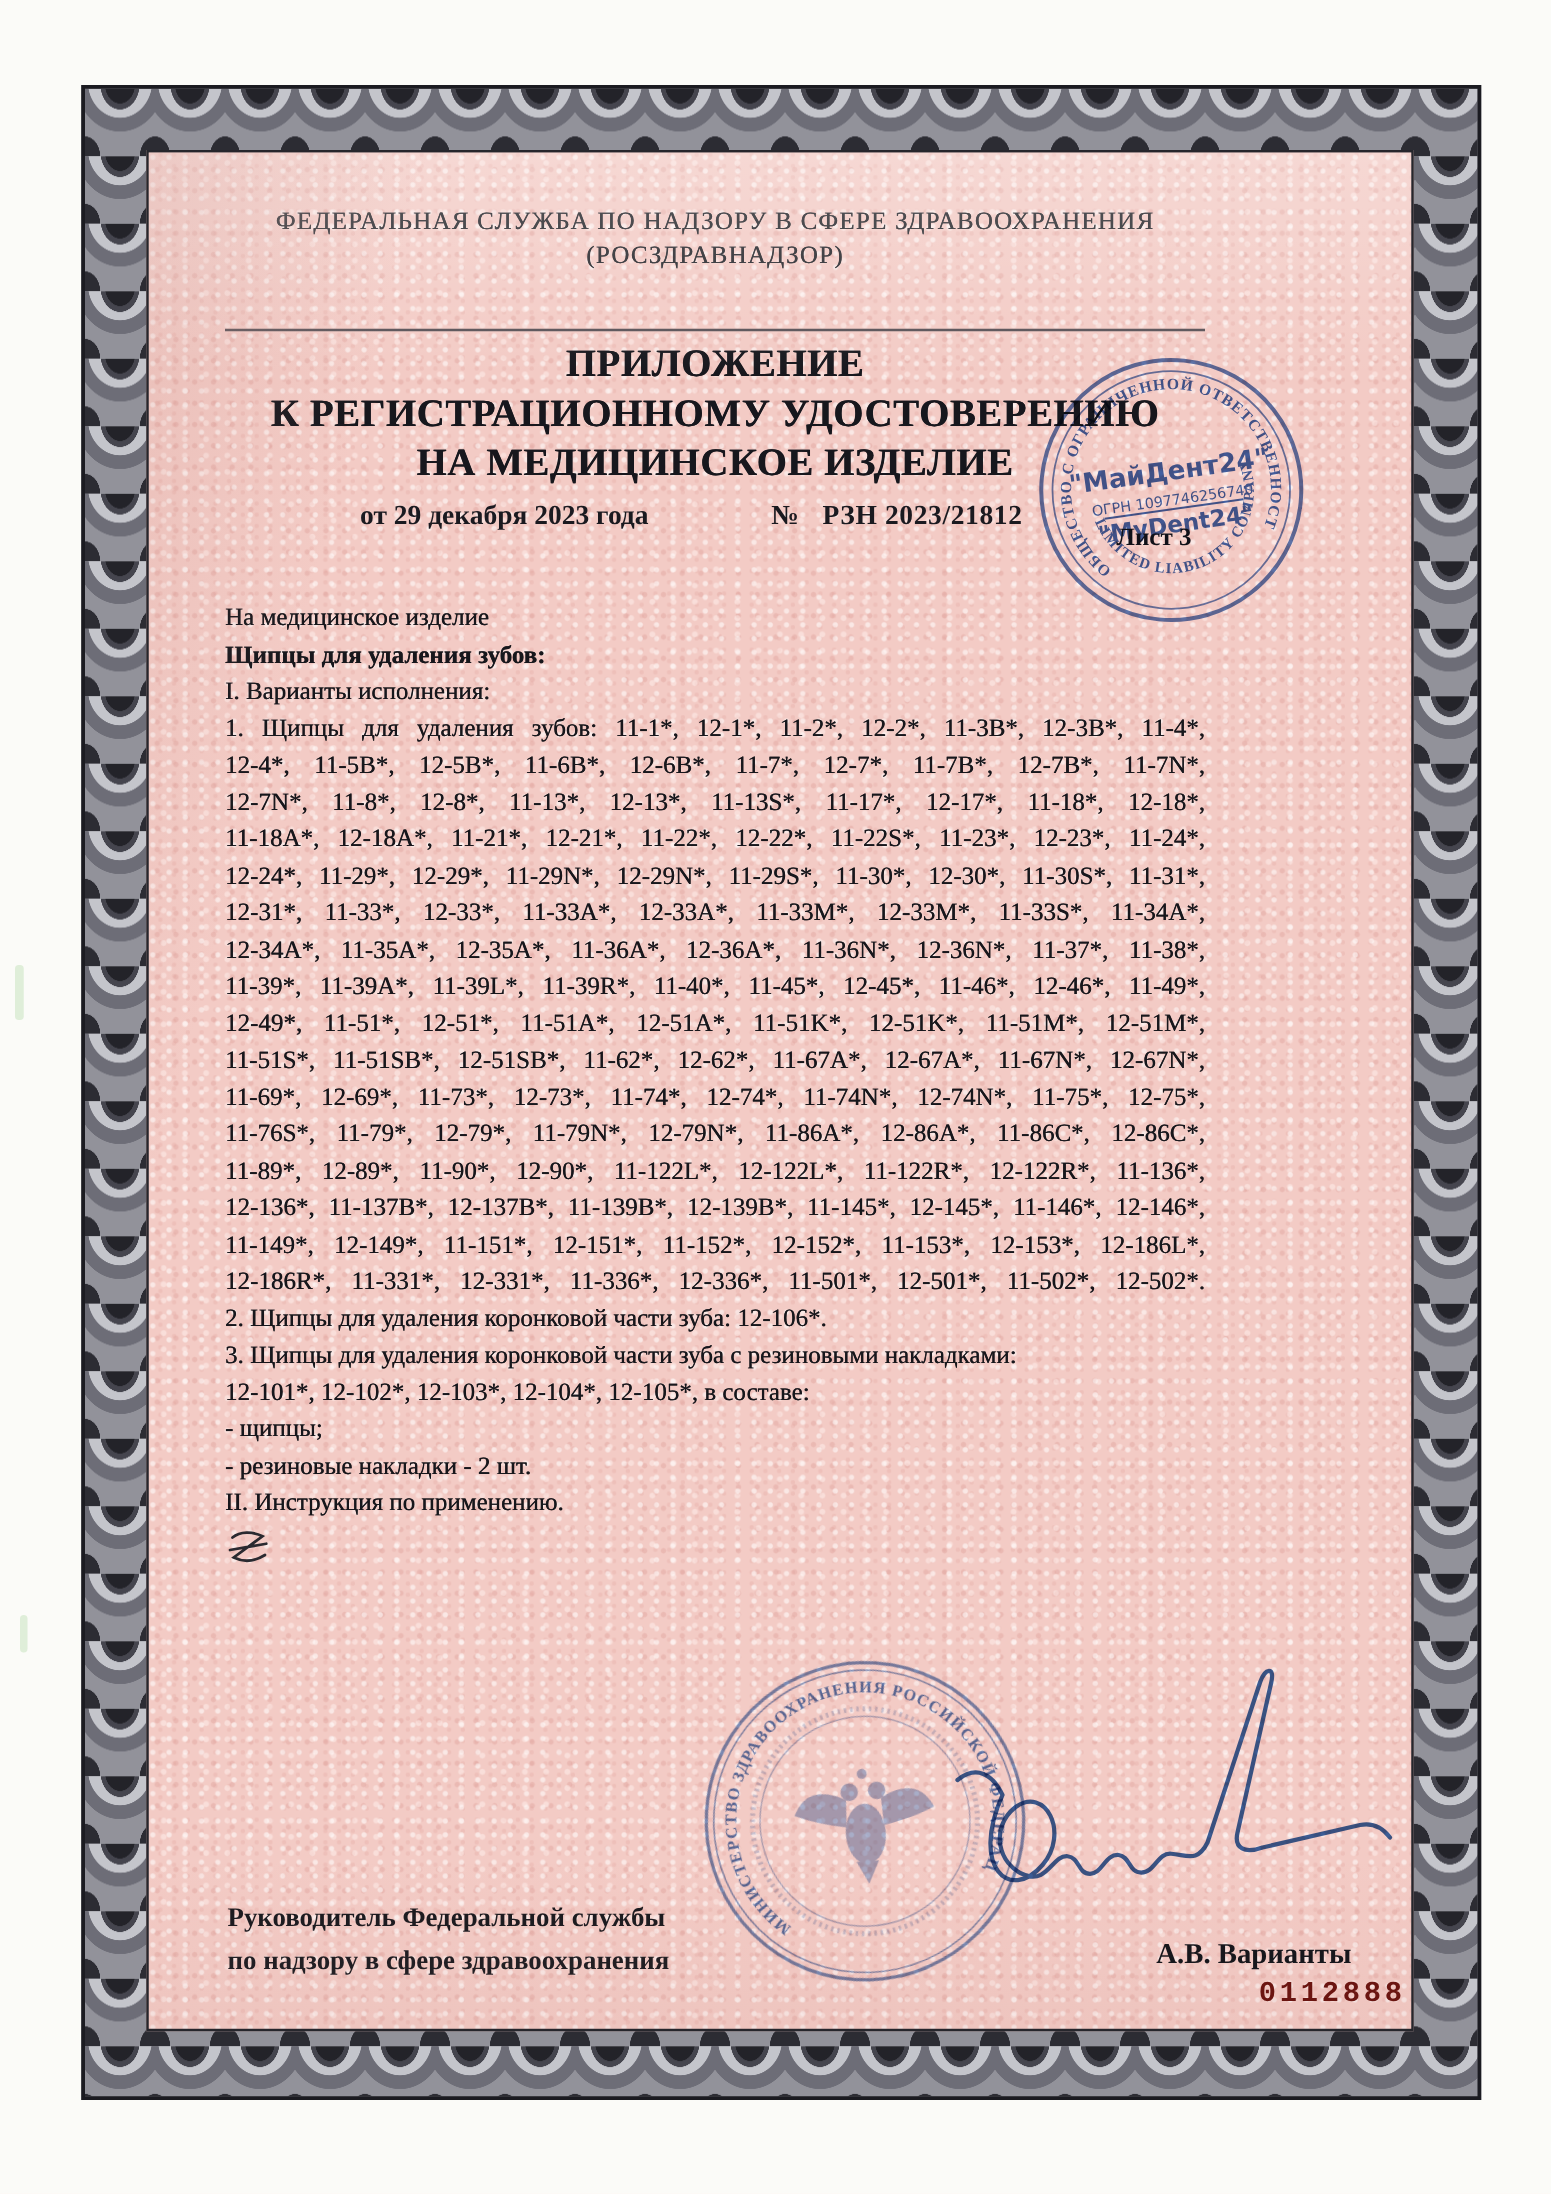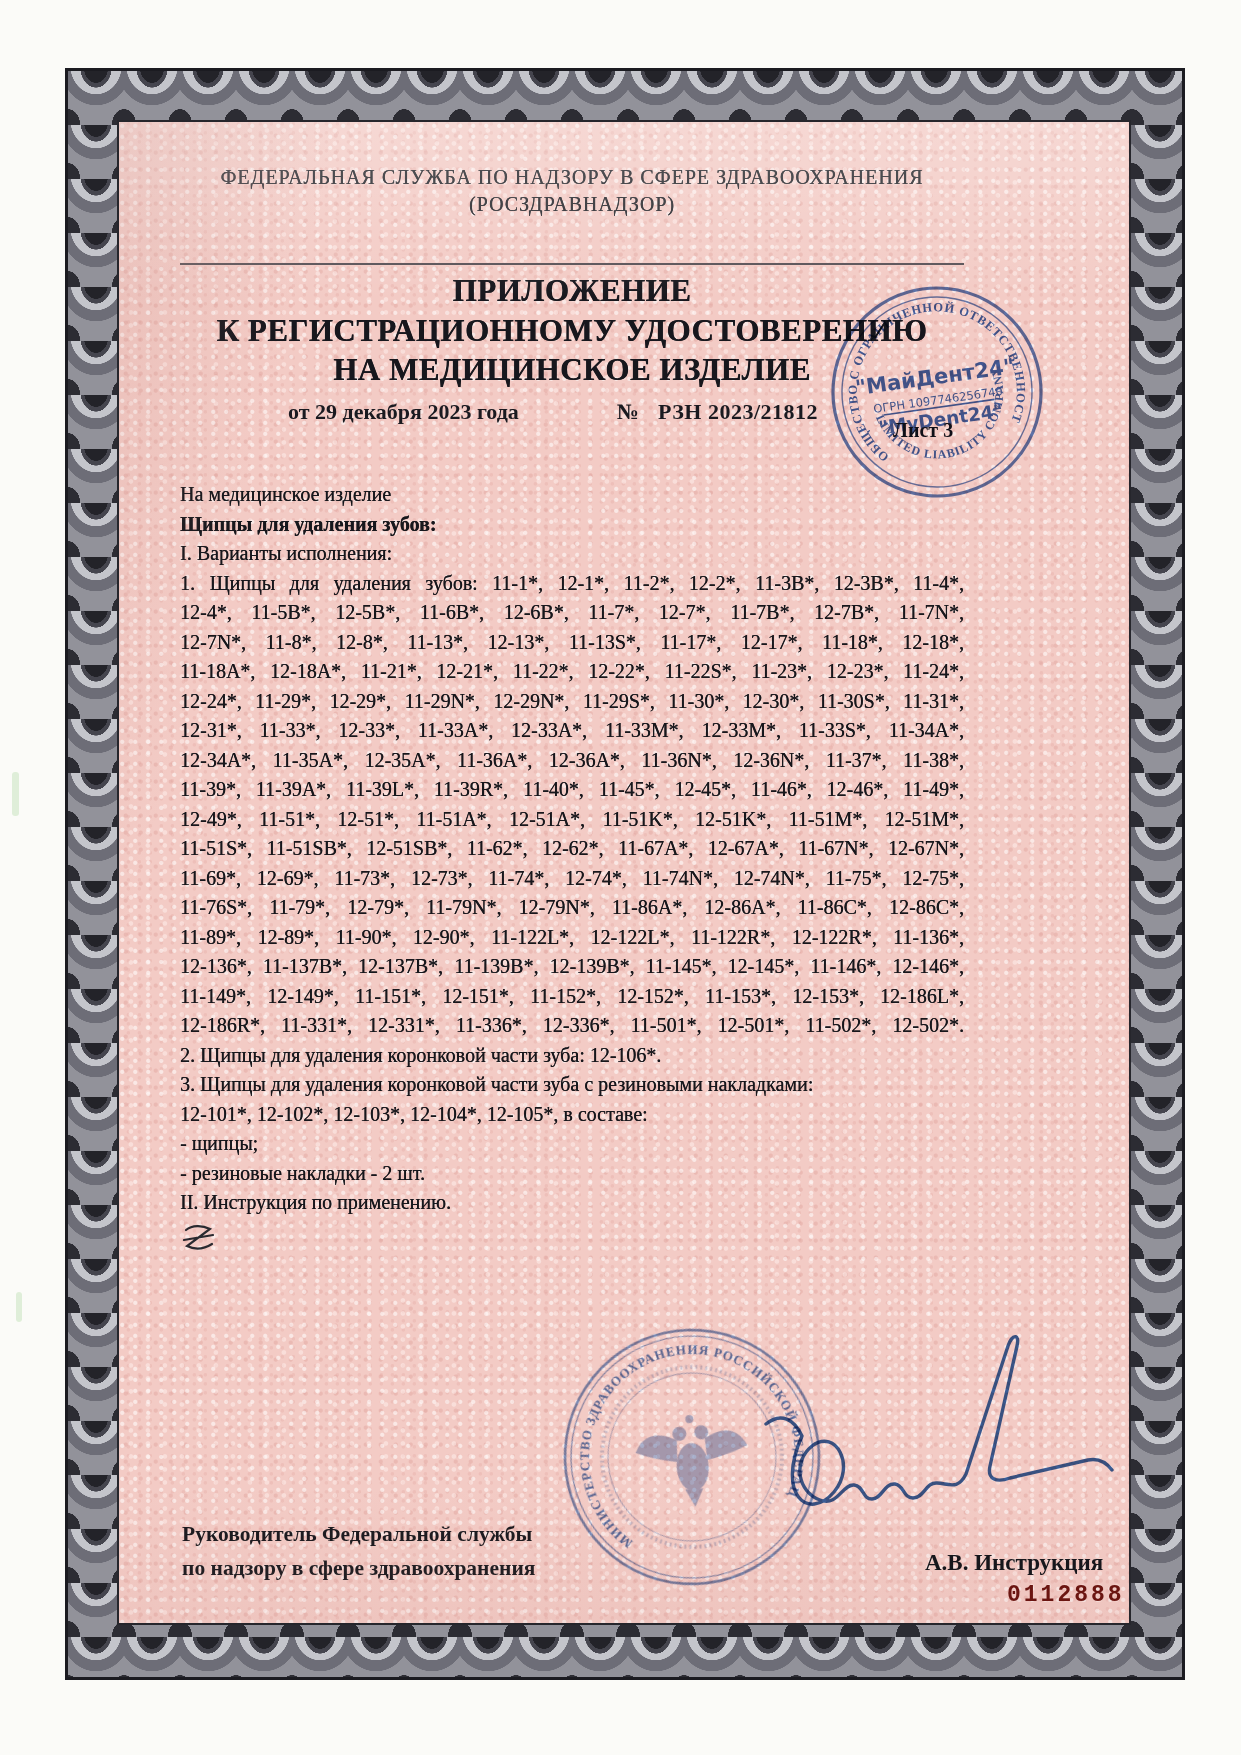--- a/index.html
+++ b/index.html
@@ -193,18 +193,18 @@
         <path d="M30 140 C45 128 58 135 66 152
                  C40 210 72 238 98 208 C120 182 100 144 76 162 C56 178 62 208 84 216
                  C102 223 106 200 118 201 C128 202 126 215 136 215 C146 215 148 199 159 200
                  C168 201 167 214 177 214 C188 214 190 198 201 199 C214 200 222 206 230 190
                  L272 62 C276 50 284 49 281 62 L254 182 C251 195 260 199 274 194
                  L352 176 C362 174 370 178 376 186" stroke="#27549c" stroke-width="3.4" fill="none" stroke-linecap="round" stroke-linejoin="round" opacity=".9"></path>
       </svg>
 
       <div class="abs f1">Руководитель Федеральной службы</div>
       <div class="abs f2">по надзору в сфере здравоохранения</div>
-      <div class="abs signer">А.В. Инструкция</div>
+      <div class="abs signer">А.В. Варианты</div>
       <div class="abs serial">0112888</div>
 
     </div>
   </div>
 </div>
 
 </body></html>

